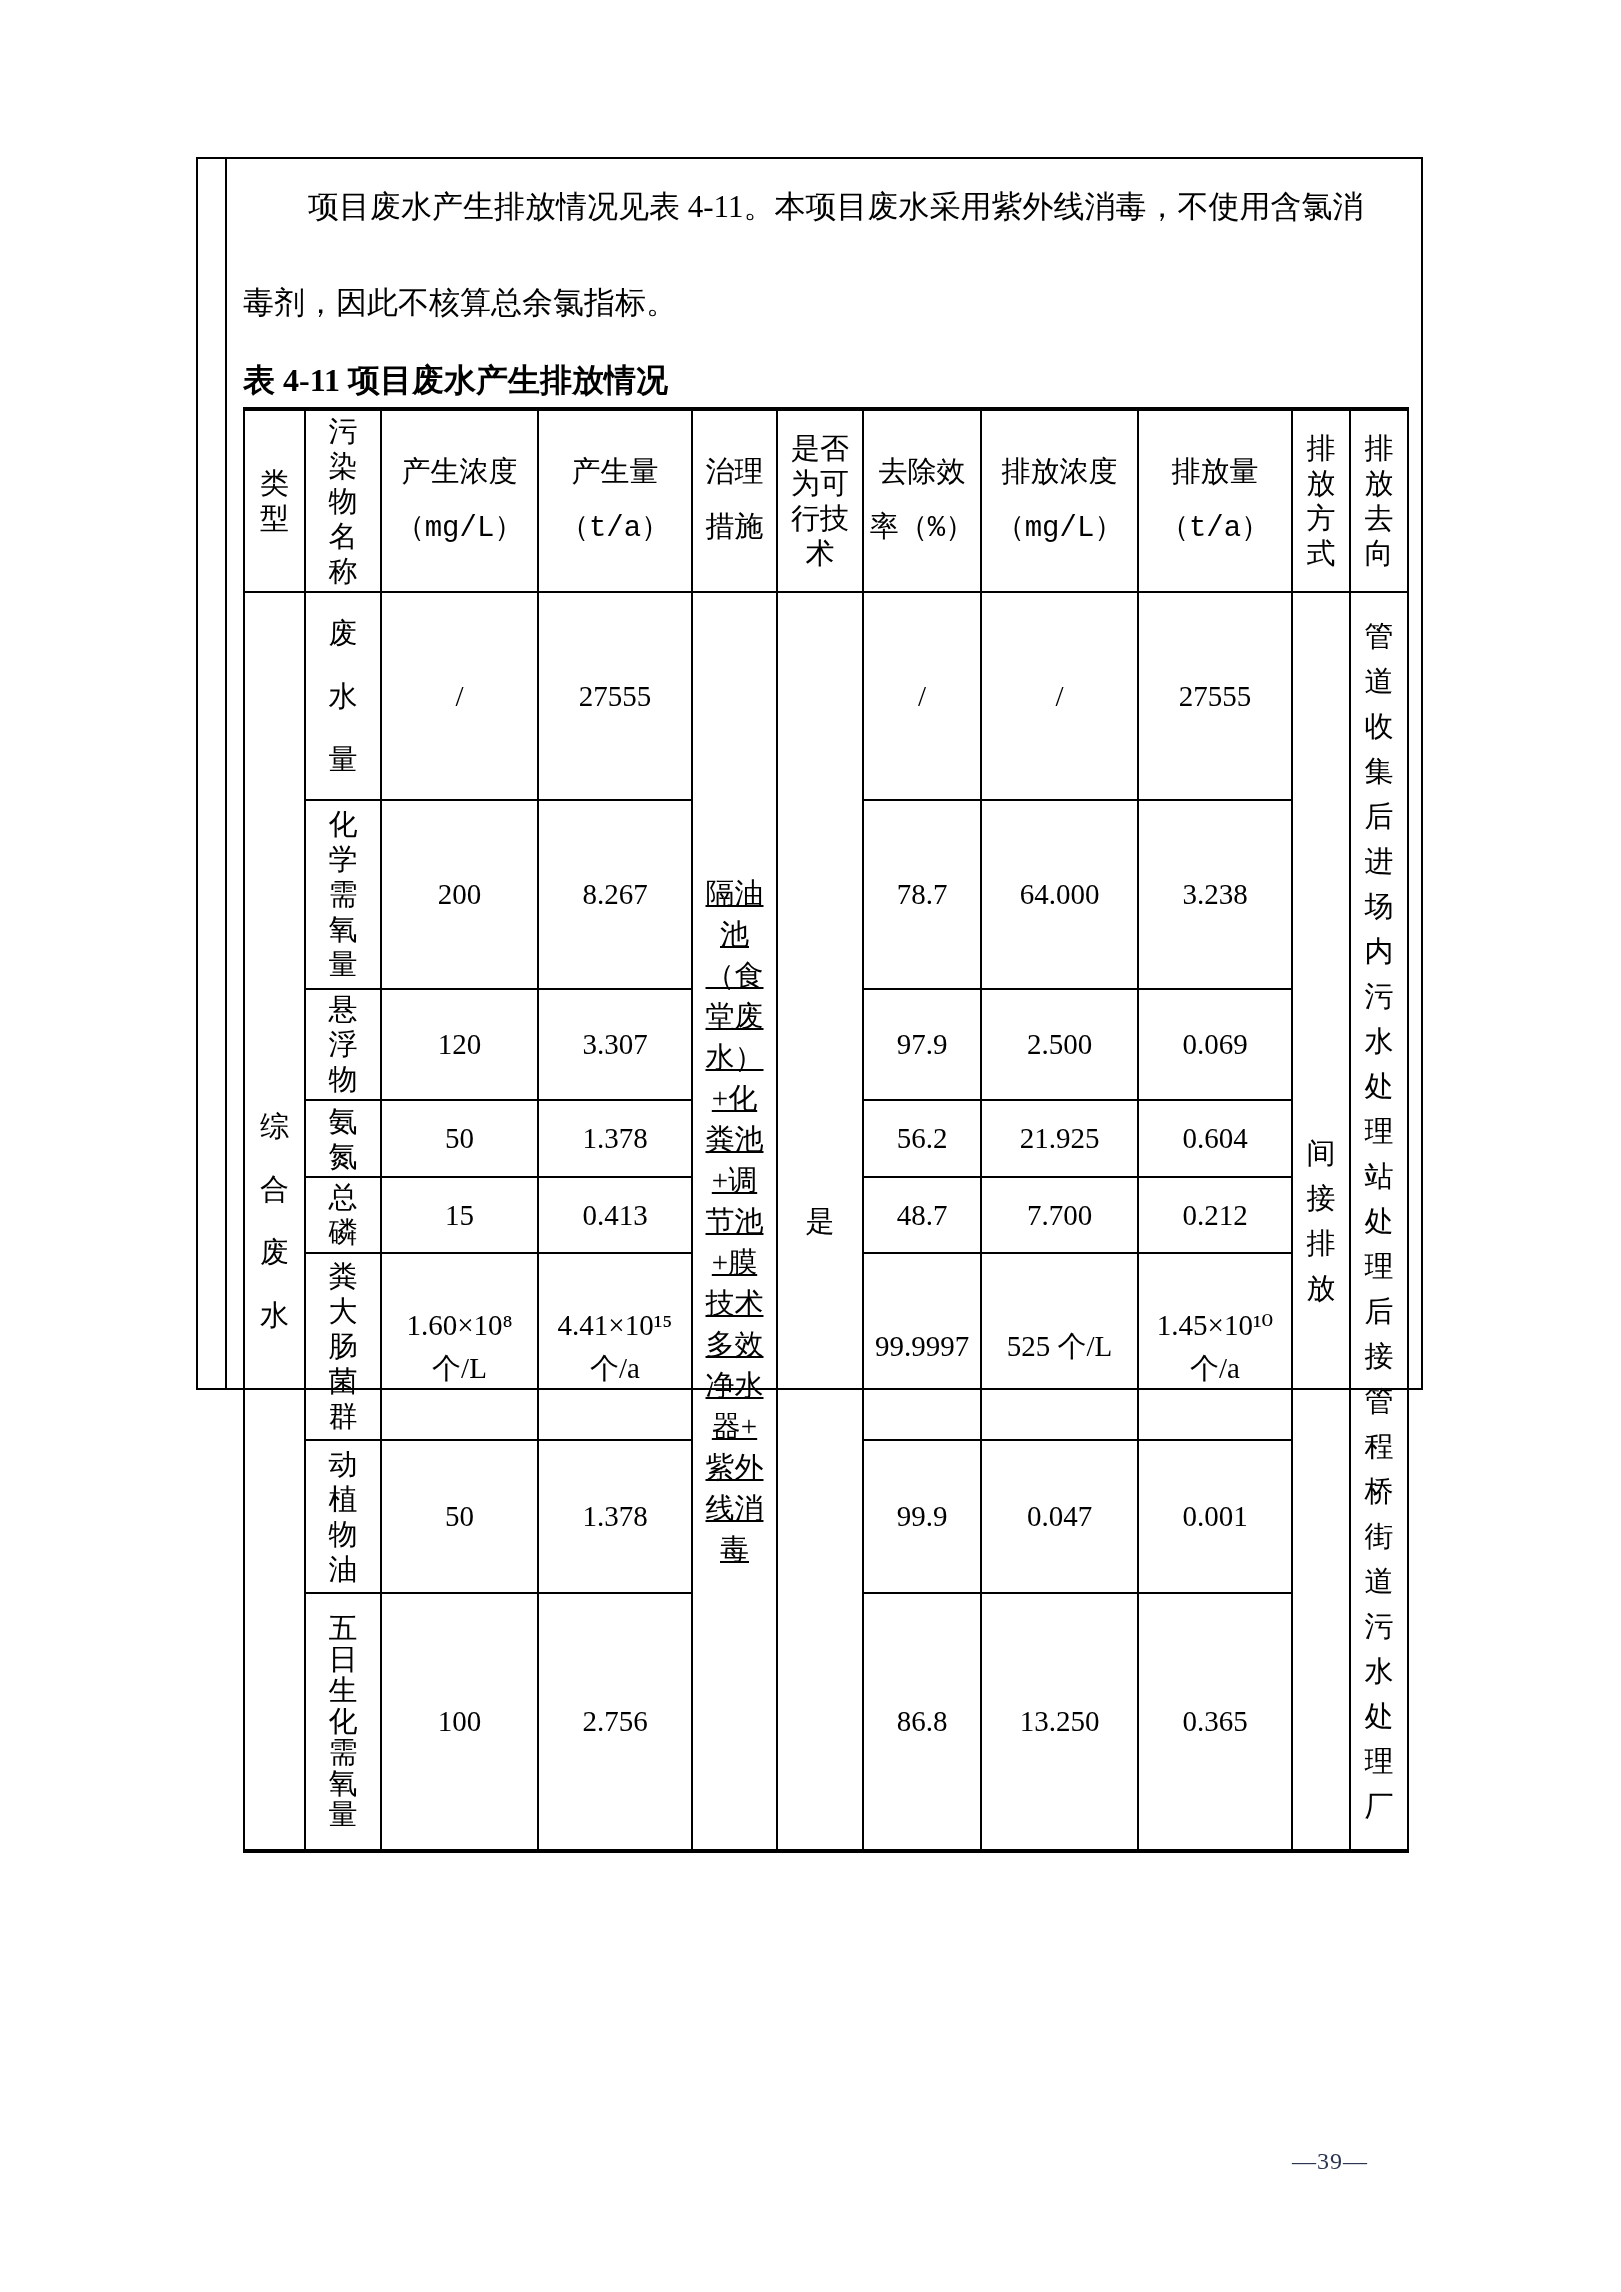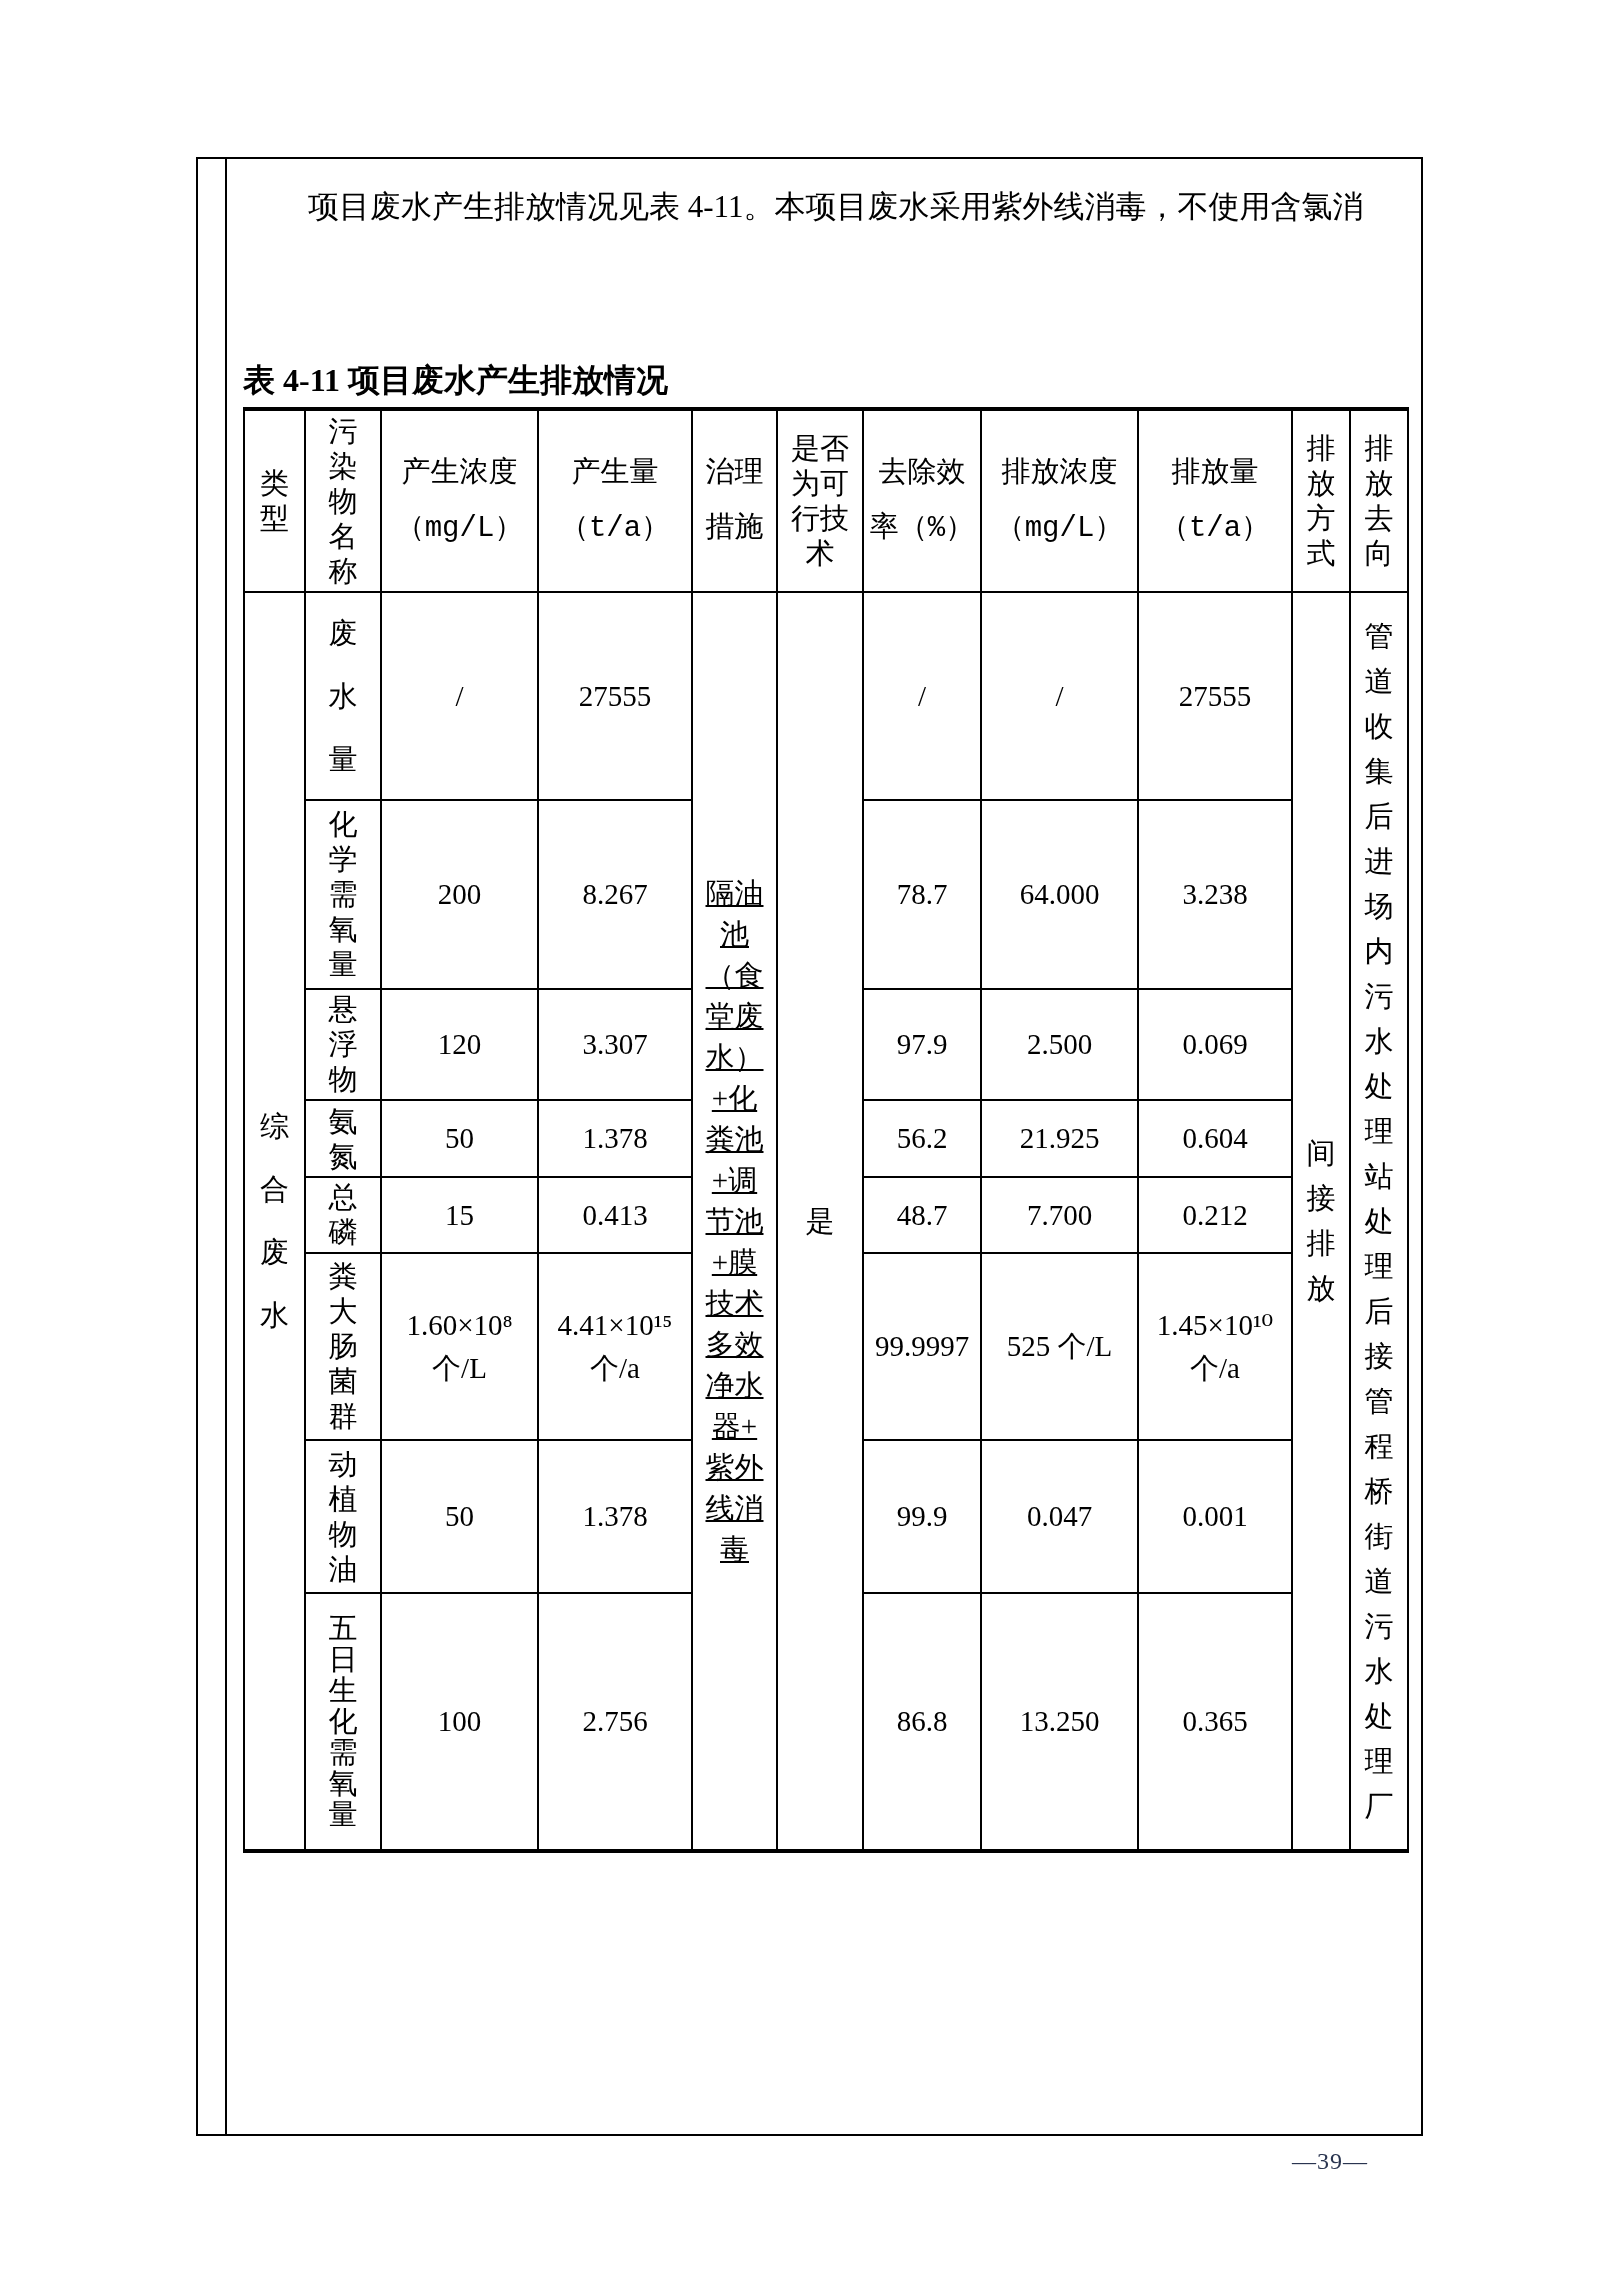--- a/index.html
+++ b/index.html
@@ -5,21 +5,21 @@
   html,body{margin:0;padding:0;}
   body{
     position:relative;
     width:1621px;height:2293px;
     background:#ffffff;
     font-family:"Liberation Serif","DejaVu Serif",serif;
     color:#000;
   }
   .frame{
     position:absolute;left:196px;top:157px;
-    width:1227px;height:1979px;
+    width:1227px;height:1233px;
     border:2.9px solid #000;
     box-sizing:border-box;
     padding-left:43px;
   }
   .frame-divider{
     position:absolute;left:27.4px;top:0;bottom:0;width:2px;background:#000;
   }
   .para{
     position:absolute;left:45px;top:0;right:7.8px;
     font-size:31px;line-height:96px;white-space:nowrap;
@@ -61,20 +61,21 @@
   }
 </style>
 </head>
 <body>
 
 <div class="frame">
   <div class="frame-divider"></div>
 
   <div class="para">
     <div class="indent">项目废水产生排放情况见表 4-11。本项目废水采用紫外线消毒，不使用含氯消</div>
+    <div>毒剂，因此不核算总余氯指标。</div>
   </div>
 
   <div class="tbl-title">表 4-11 项目废水产生排放情况</div>
 
   <table class="wtable">
     <colgroup>
       <col style="width:61px">
         <col style="width:76px">
         <col style="width:157px">
       <col style="width:154px">

